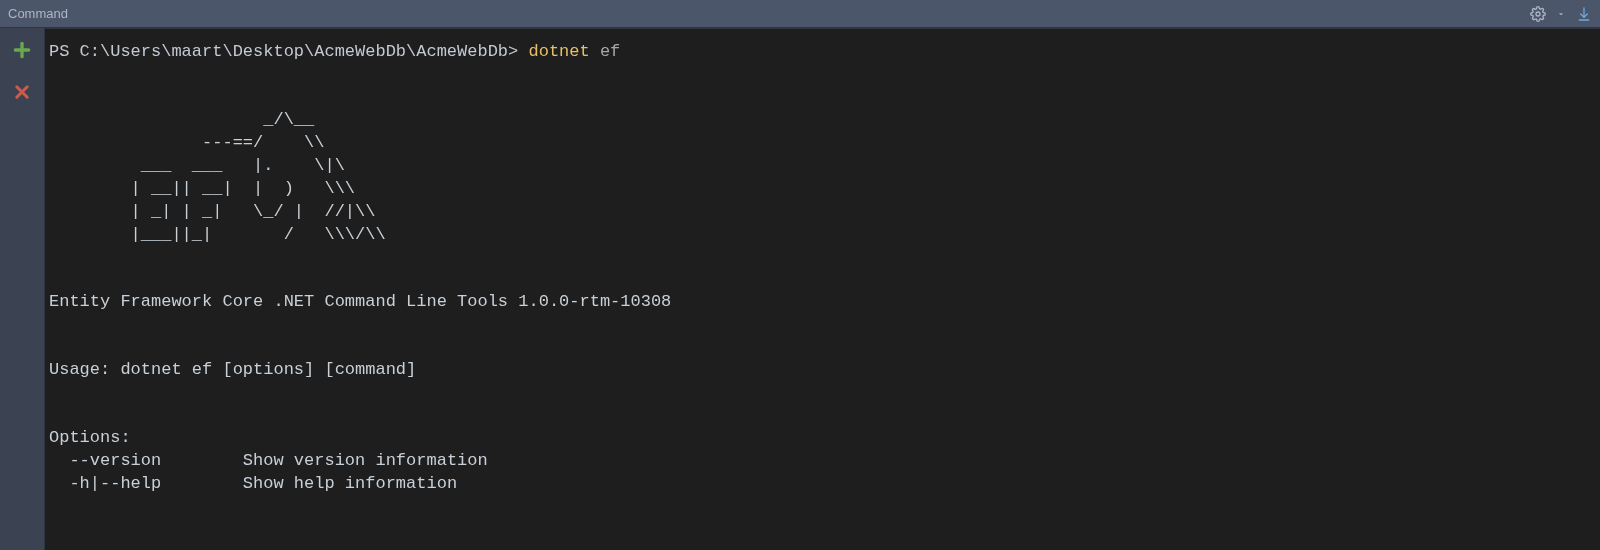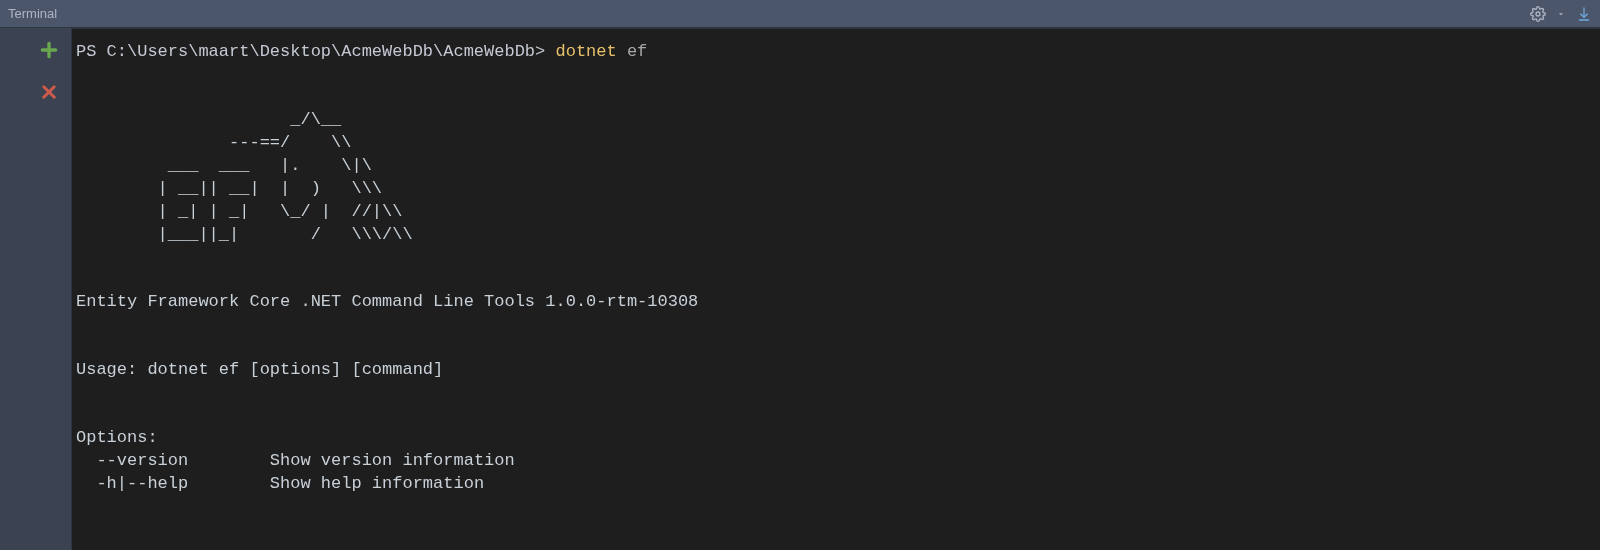--- a/index.html
+++ b/index.html
@@ -26,21 +26,20 @@
     .titlebar-right {
       display: flex;
       align-items: center;
       gap: 10px;
     }
     .titlebar-right svg { display: block; }
     .content {
       flex: 1;
       display: flex;
       min-height: 0;
-      padding-left: 27px;
     }
     .sidebar {
       width: 45px;
       background: #3b4252;
       border-right: 1px solid #2e3440;
       display: flex;
       flex-direction: column;
       align-items: center;
       padding-top: 10px;
       gap: 18px;
@@ -67,21 +66,21 @@
     }
     .prompt-prefix { color: #c4c9d4; }
     .cmd-yellow { color: #e6c068; }
     .cmd-grey { color: #a8a8a8; }
     .blank { height: 22px; }
   </style>
 </head>
 <body>
 
 <div class="titlebar">
-  <span>Terminal</span>
+  <span>Command</span>
   <div class="titlebar-right">
     <span class="action-icon">
       <svg width="16" height="16" viewBox="0 0 24 24" fill="none" stroke="#aeb5c4" stroke-width="2">
         <circle cx="12" cy="12" r="3"></circle>
         <path d="M19.4 15a1.65 1.65 0 0 0 .33 1.82l.06.06a2 2 0 1 1-2.83 2.83l-.06-.06a1.65 1.65 0 0 0-1.82-.33 1.65 1.65 0 0 0-1 1.51V21a2 2 0 0 1-4 0v-.09a1.65 1.65 0 0 0-1-1.51 1.65 1.65 0 0 0-1.82.33l-.06.06a2 2 0 1 1-2.83-2.83l.06-.06a1.65 1.65 0 0 0 .33-1.82 1.65 1.65 0 0 0-1.51-1H3a2 2 0 0 1 0-4h.09a1.65 1.65 0 0 0 1.51-1 1.65 1.65 0 0 0-.33-1.82l-.06-.06a2 2 0 1 1 2.83-2.83l.06.06a1.65 1.65 0 0 0 1.82.33h0a1.65 1.65 0 0 0 1-1.51V3a2 2 0 0 1 4 0v.09a1.65 1.65 0 0 0 1 1.51h0a1.65 1.65 0 0 0 1.82-.33l.06-.06a2 2 0 1 1 2.83 2.83l-.06.06a1.65 1.65 0 0 0-.33 1.82v0a1.65 1.65 0 0 0 1.51 1H21a2 2 0 0 1 0 4h-.09a1.65 1.65 0 0 0-1.51 1z"></path>
       </svg>
     </span>
     <span class="action-icon">
       <svg width="10" height="10" viewBox="0 0 24 24" fill="#aeb5c4">
           <path d="M7 10l5 5 5-5z"></path>

